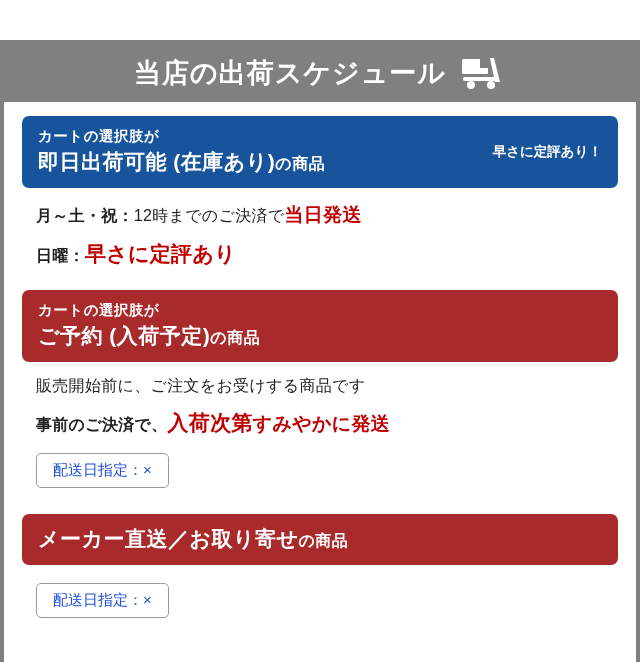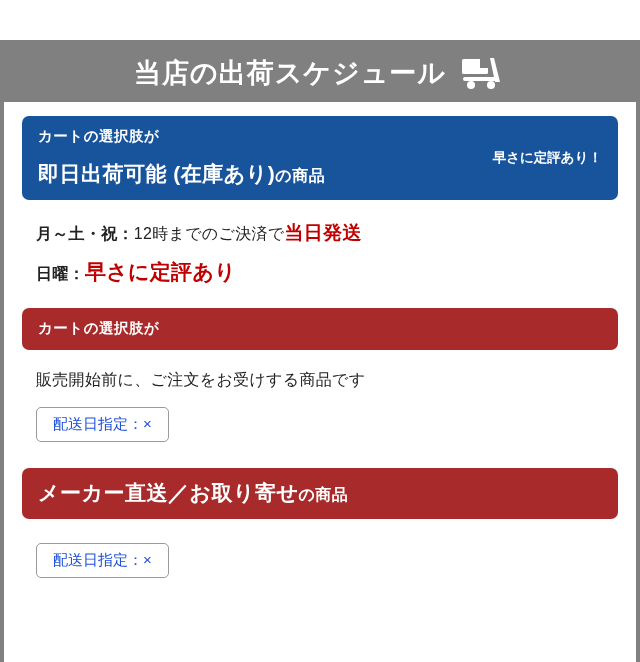--- a/index.html
+++ b/index.html
@@ -49,21 +49,21 @@
     border-radius: 7px;
     padding: 11px 16px 12px 16px;
     box-sizing: border-box;
     display: flex;
     align-items: center;
     justify-content: space-between;
     color: #ffffff;
   }
   .banner.blue { background: #17549c; }
   .banner.red  { background: #a82a2a; }
-  .banner-left { display: flex; flex-direction: column; gap: 14px; }
+  .banner-left { display: flex; flex-direction: column; gap: 2px; }
   .banner-sub {
     font-size: 14.5px;
     font-weight: bold;
     letter-spacing: 0.5px;
   }
   .banner-main {
     font-size: 21px;
     font-weight: bold;
     letter-spacing: 0.5px;
   }
@@ -80,21 +80,21 @@
   }
   .banner-single {
     font-size: 21px;
     font-weight: bold;
     letter-spacing: 0.5px;
   }
   .banner-single .small {
     font-size: 16px;
   }
   .detail {
-    padding: 20px 8px 10px 14px;
+    padding: 14px 8px 10px 14px;
   }
   .detail-line {
     font-size: 16px;
     color: #222222;
     margin-bottom: 12px;
     letter-spacing: 0.3px;
   }
   .detail-line:last-child { margin-bottom: 0; }
   .hl-red {
     color: #c00000;
@@ -156,25 +156,29 @@
       <div class="detail-line">
         <span class="bold-blk">日曜：</span><span class="hl-red-lg">早さに定評あり</span>
       </div>
     </div>
 
     <div class="sec-gap-sm"></div>
 
     <div class="banner red">
       <div class="banner-left">
         <span class="banner-sub">カートの選択肢が</span>
+        <span class="banner-main"><span>ご予約 (入荷予定)</span><span class="small">の商品</span></span>
       </div>
     </div>
 
     <div class="detail">
       <div class="detail-line">販売開始前に、ご注文をお受けする商品です</div>
+      <div class="detail-line">
+        <span class="bold-blk">事前のご決済で、</span><span class="hl-red-lg">入荷次第</span><span class="hl-red">すみやかに発送</span>
+      </div>
       <span class="pill">配送日指定：×</span>
     </div>
 
     <div class="sec-gap"></div>
 
     <div class="banner red">
       <div class="banner-left">
         <span class="banner-single"><span>メーカー直送／お取り寄せ</span><span class="small">の商品</span></span>
       </div>
     </div>

